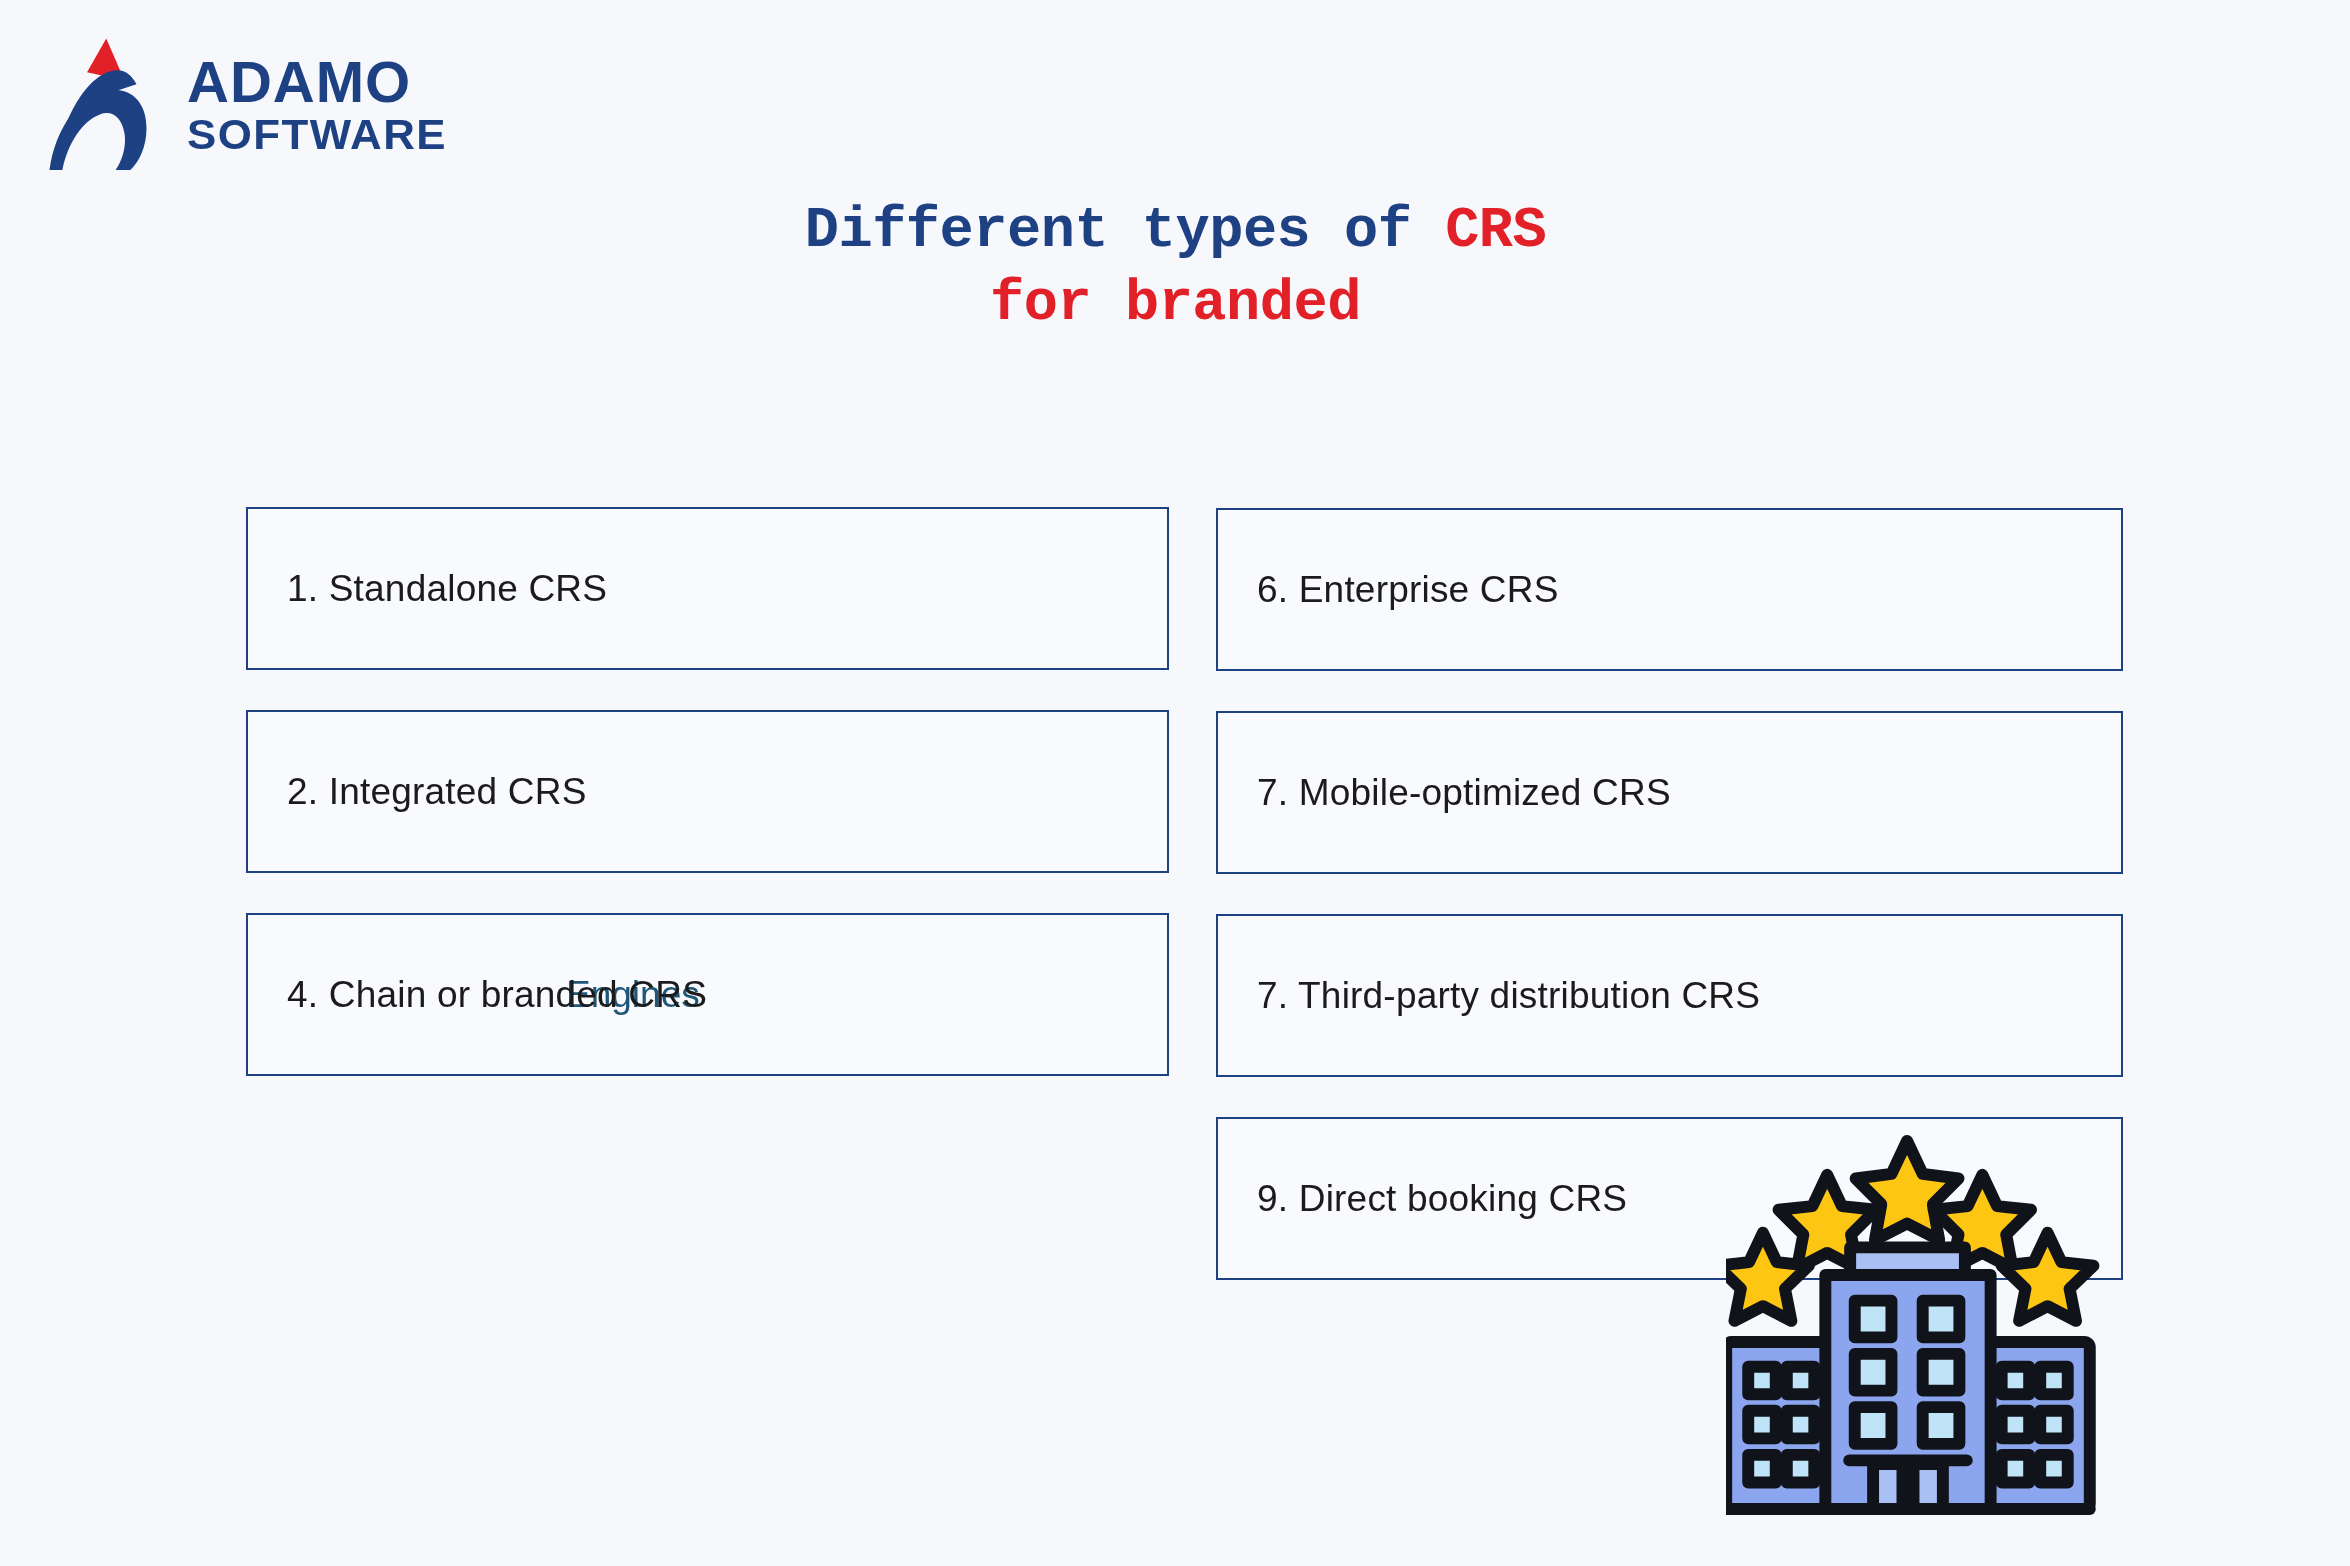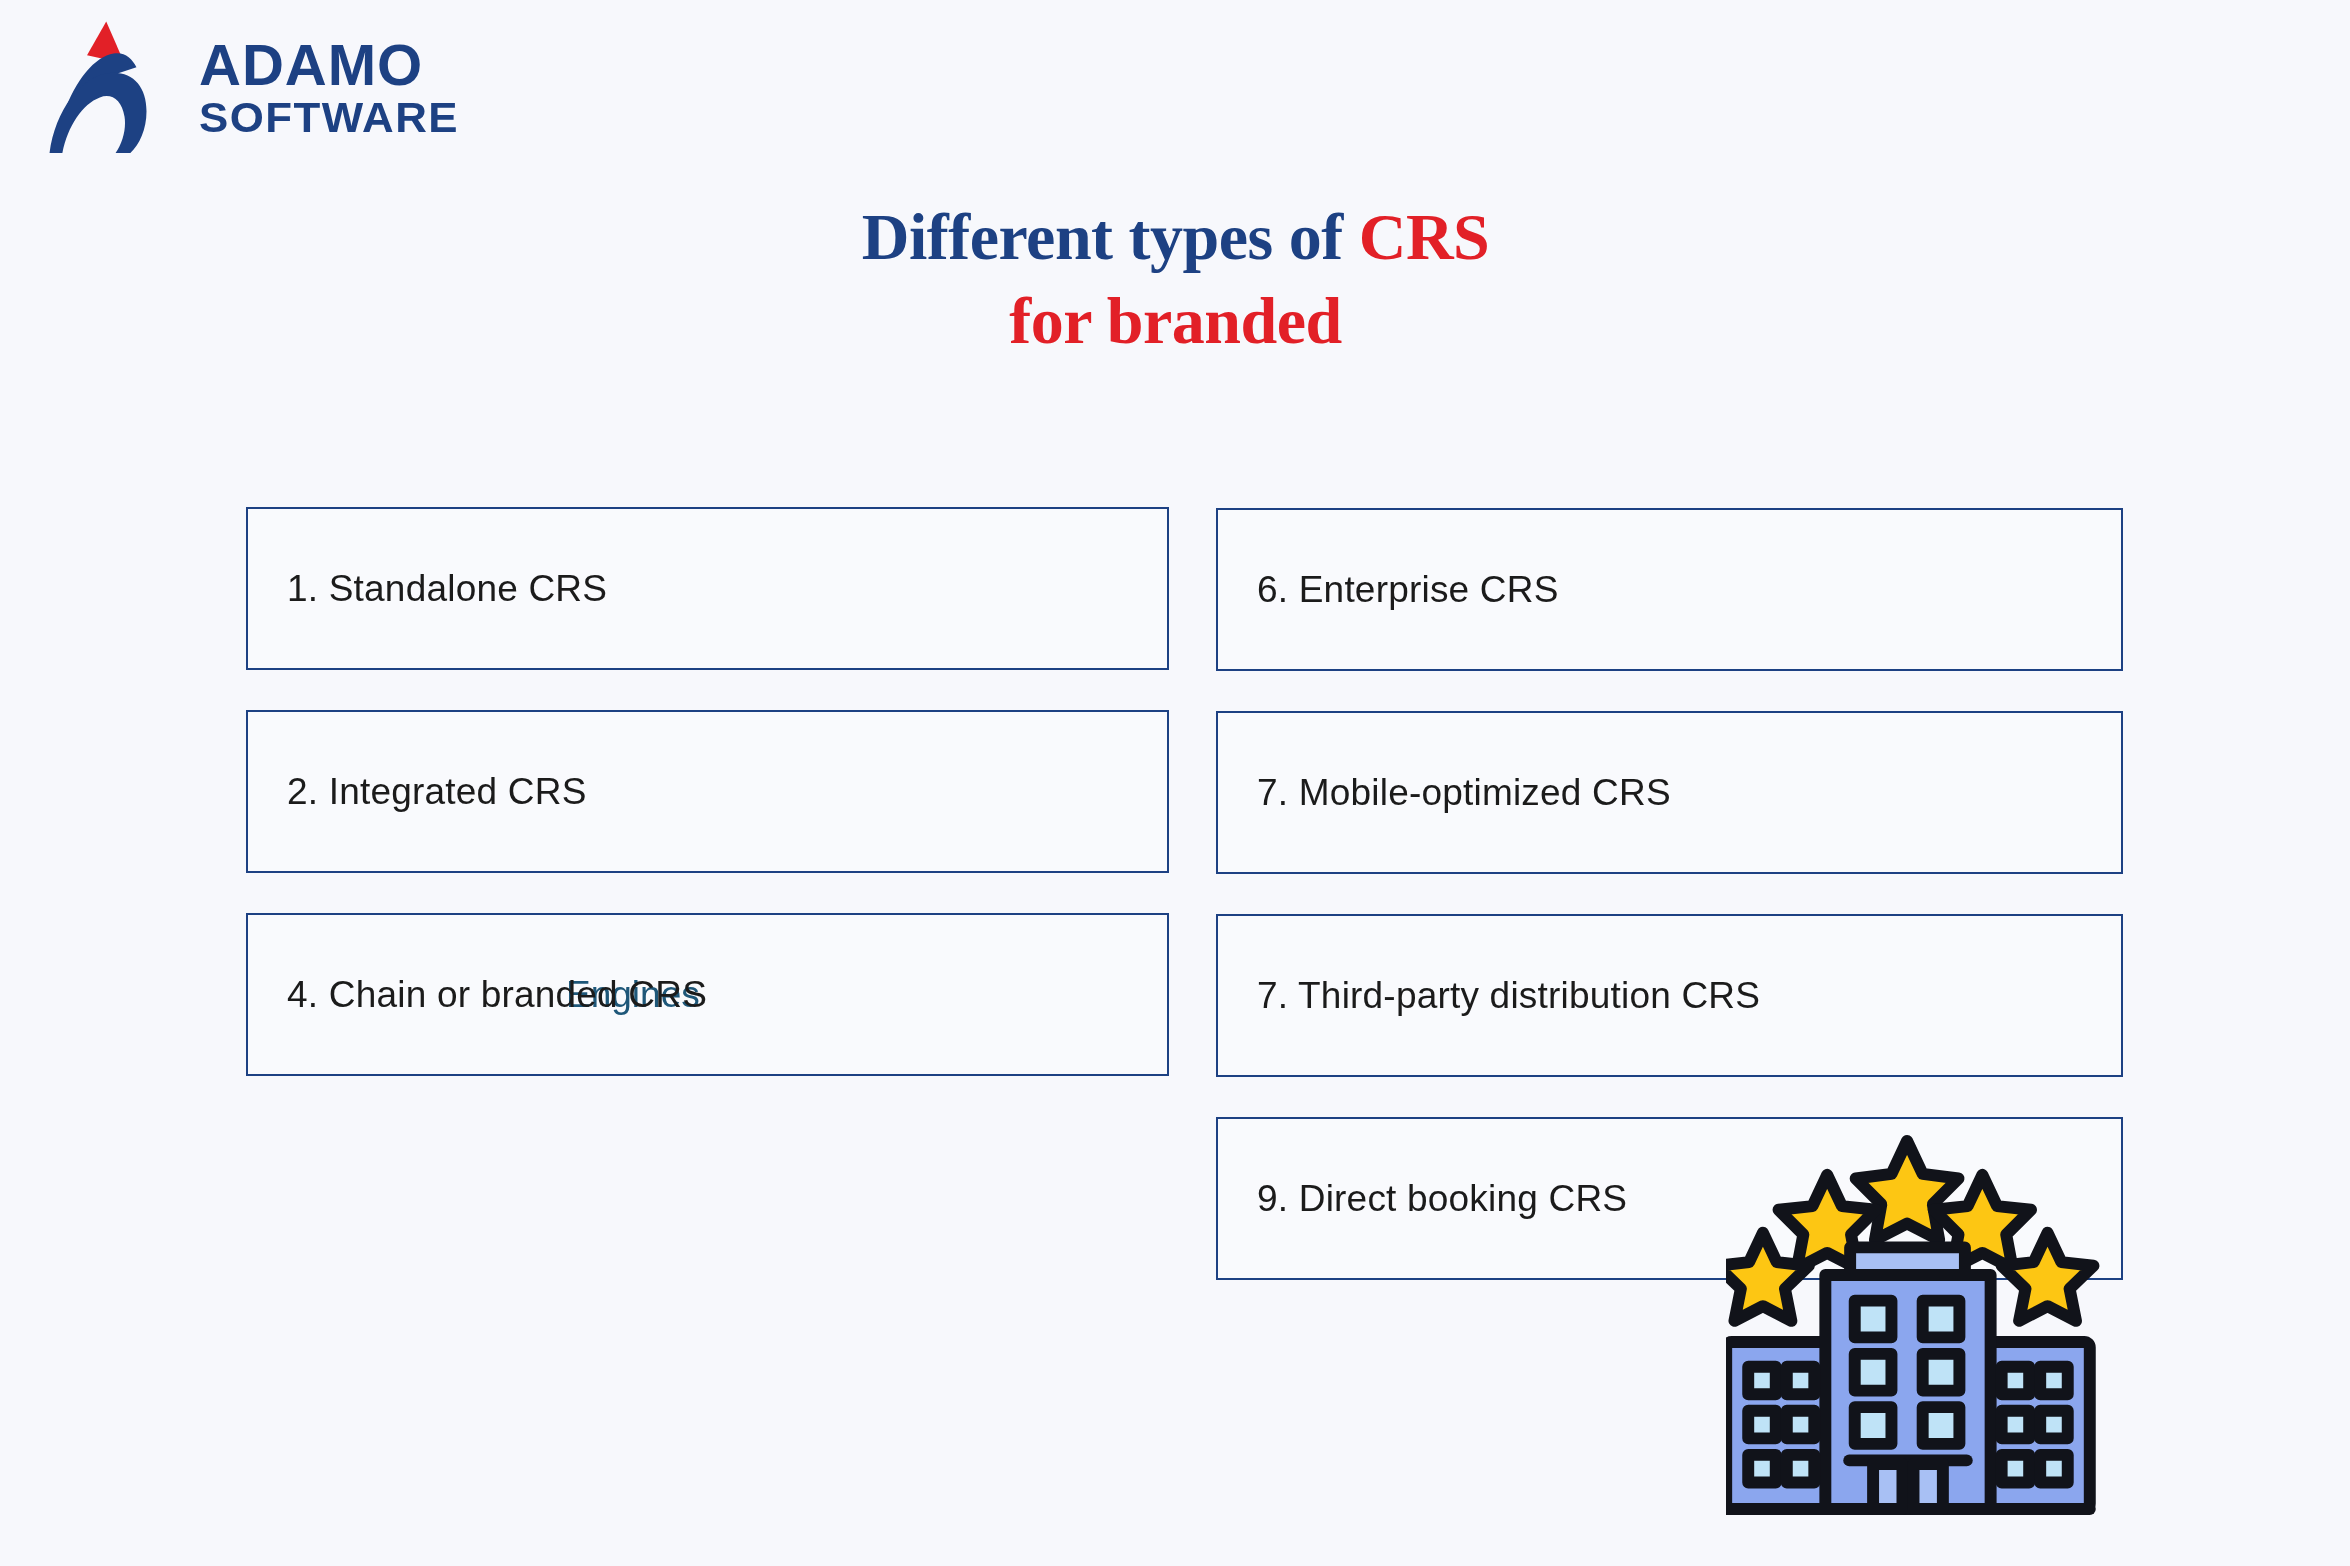--- a/index.html
+++ b/index.html
@@ -13,24 +13,24 @@
   body {
     background: #f7f8fc;
     font-family: "Liberation Sans", sans-serif;
     position: relative;
   }
 
   
   .logo-block {
     position: absolute;
     left: 44px;
-    top: 16px;
+    top: 33px;
     display: flex;
     align-items: center;
-    gap: 36px;
+    gap: 24px;
   }
   .logo-mark { width: 119px; height: 138px; display: block; }
   .logo-words {
     display: flex;
     flex-direction: column;
     justify-content: center;
     gap: 1.8px;
     padding-top: 5.5px;
   }
   .logo-word-top {
@@ -56,25 +56,25 @@
 
   
   .title-wrap {
     position: absolute;
     left: 0;
     top: 195px;
     width: 2351px;
     text-align: center;
   }
   .title-line {
-    font-size: 66px;
+    font-size: 57px;
     font-weight: 700;
     line-height: 1.28;
     letter-spacing: -0.5px;
-    font-family: Liberation Serif, serif;
+    font-family: Liberation Mono, monospace;
   }
   .t-blue { color: #1d4183; }
   .t-red  { color: #e22027; }
 
   
   .col {
     position: absolute;
     width: 923px;
     text-align: right;
   }

